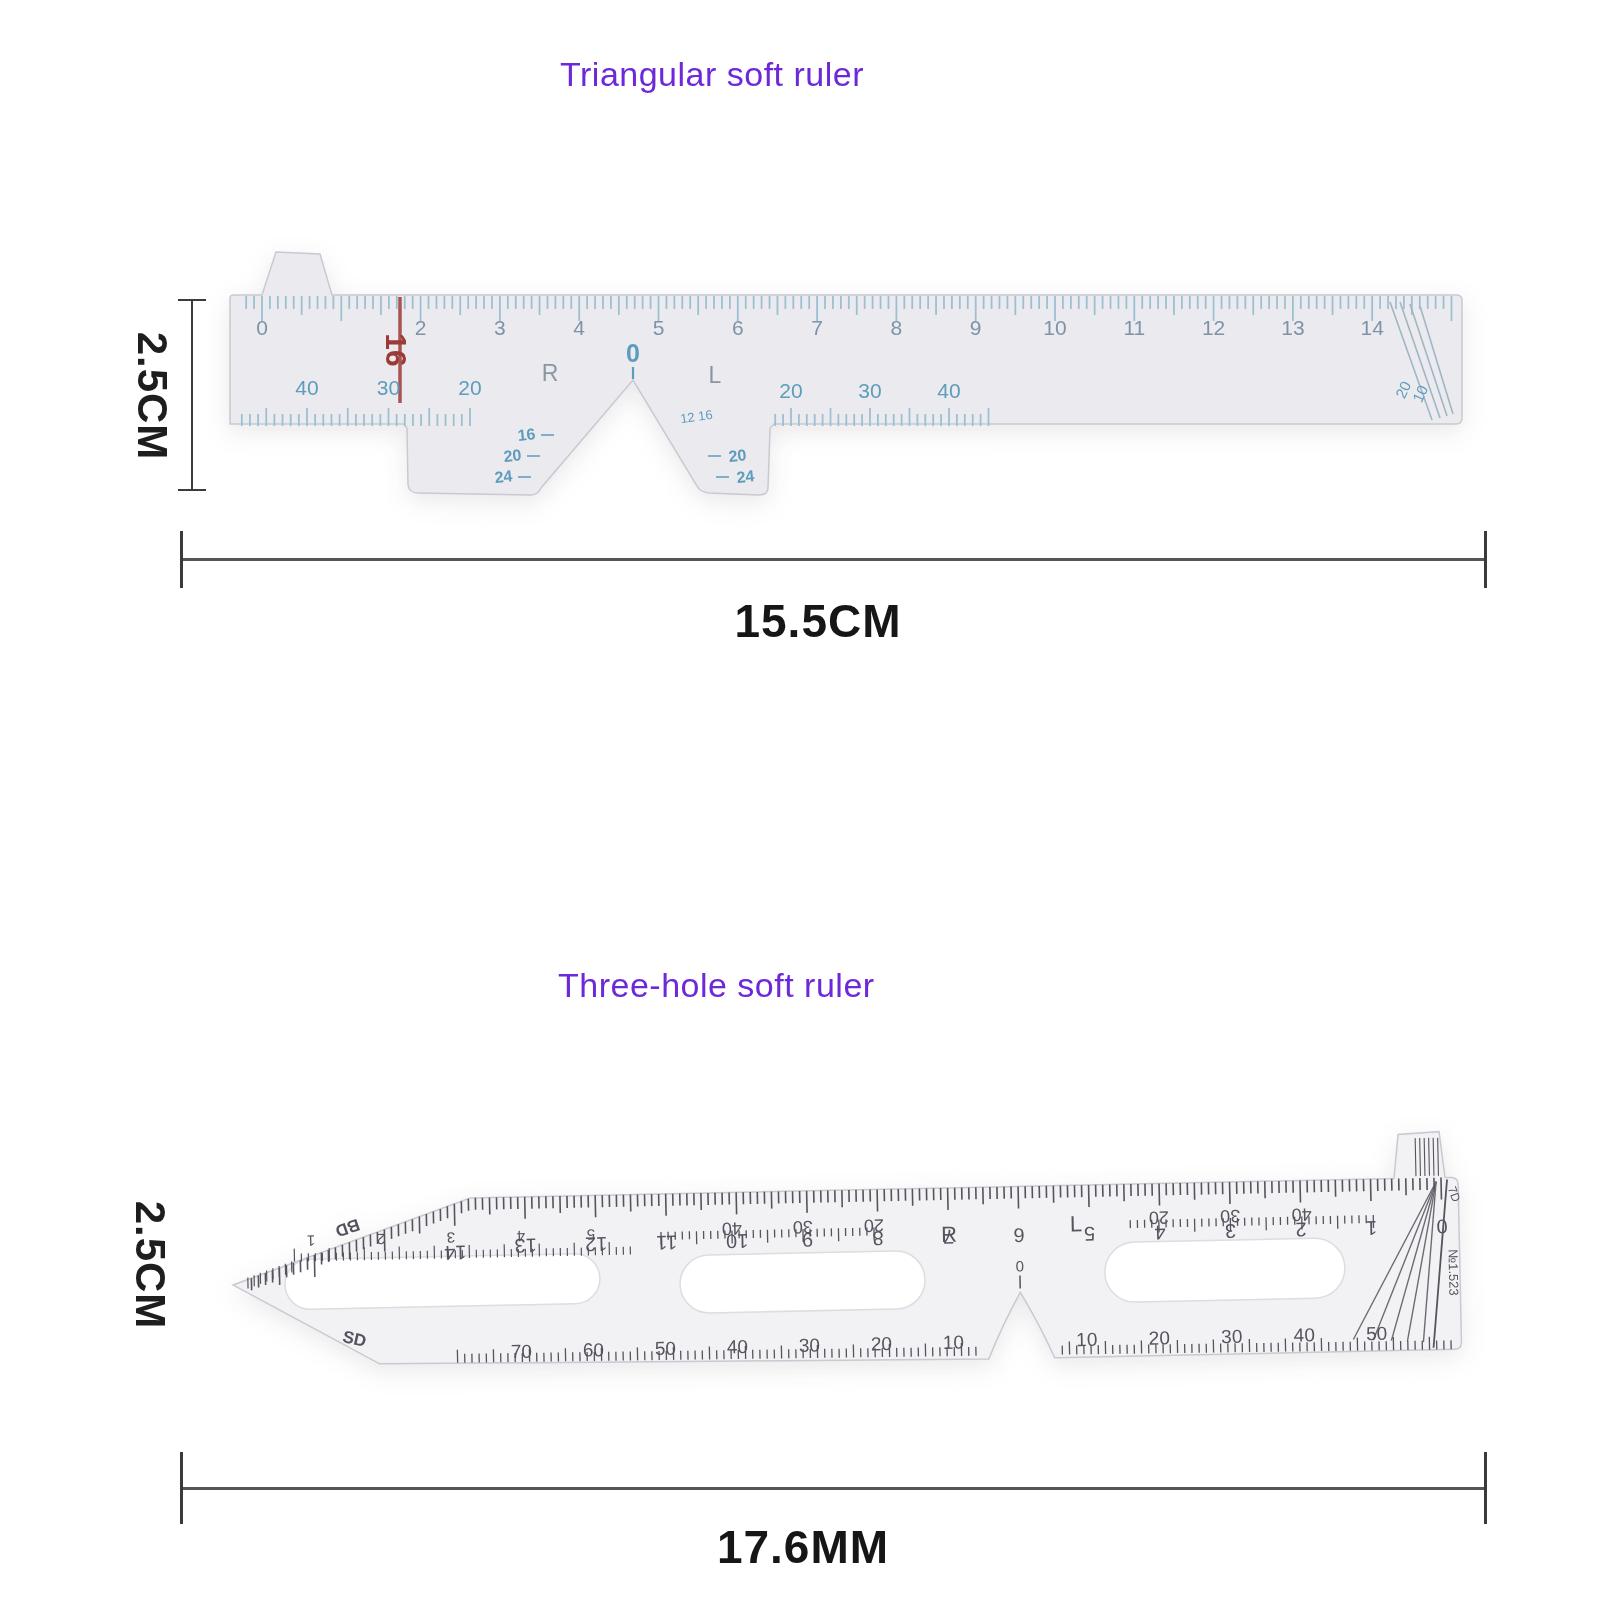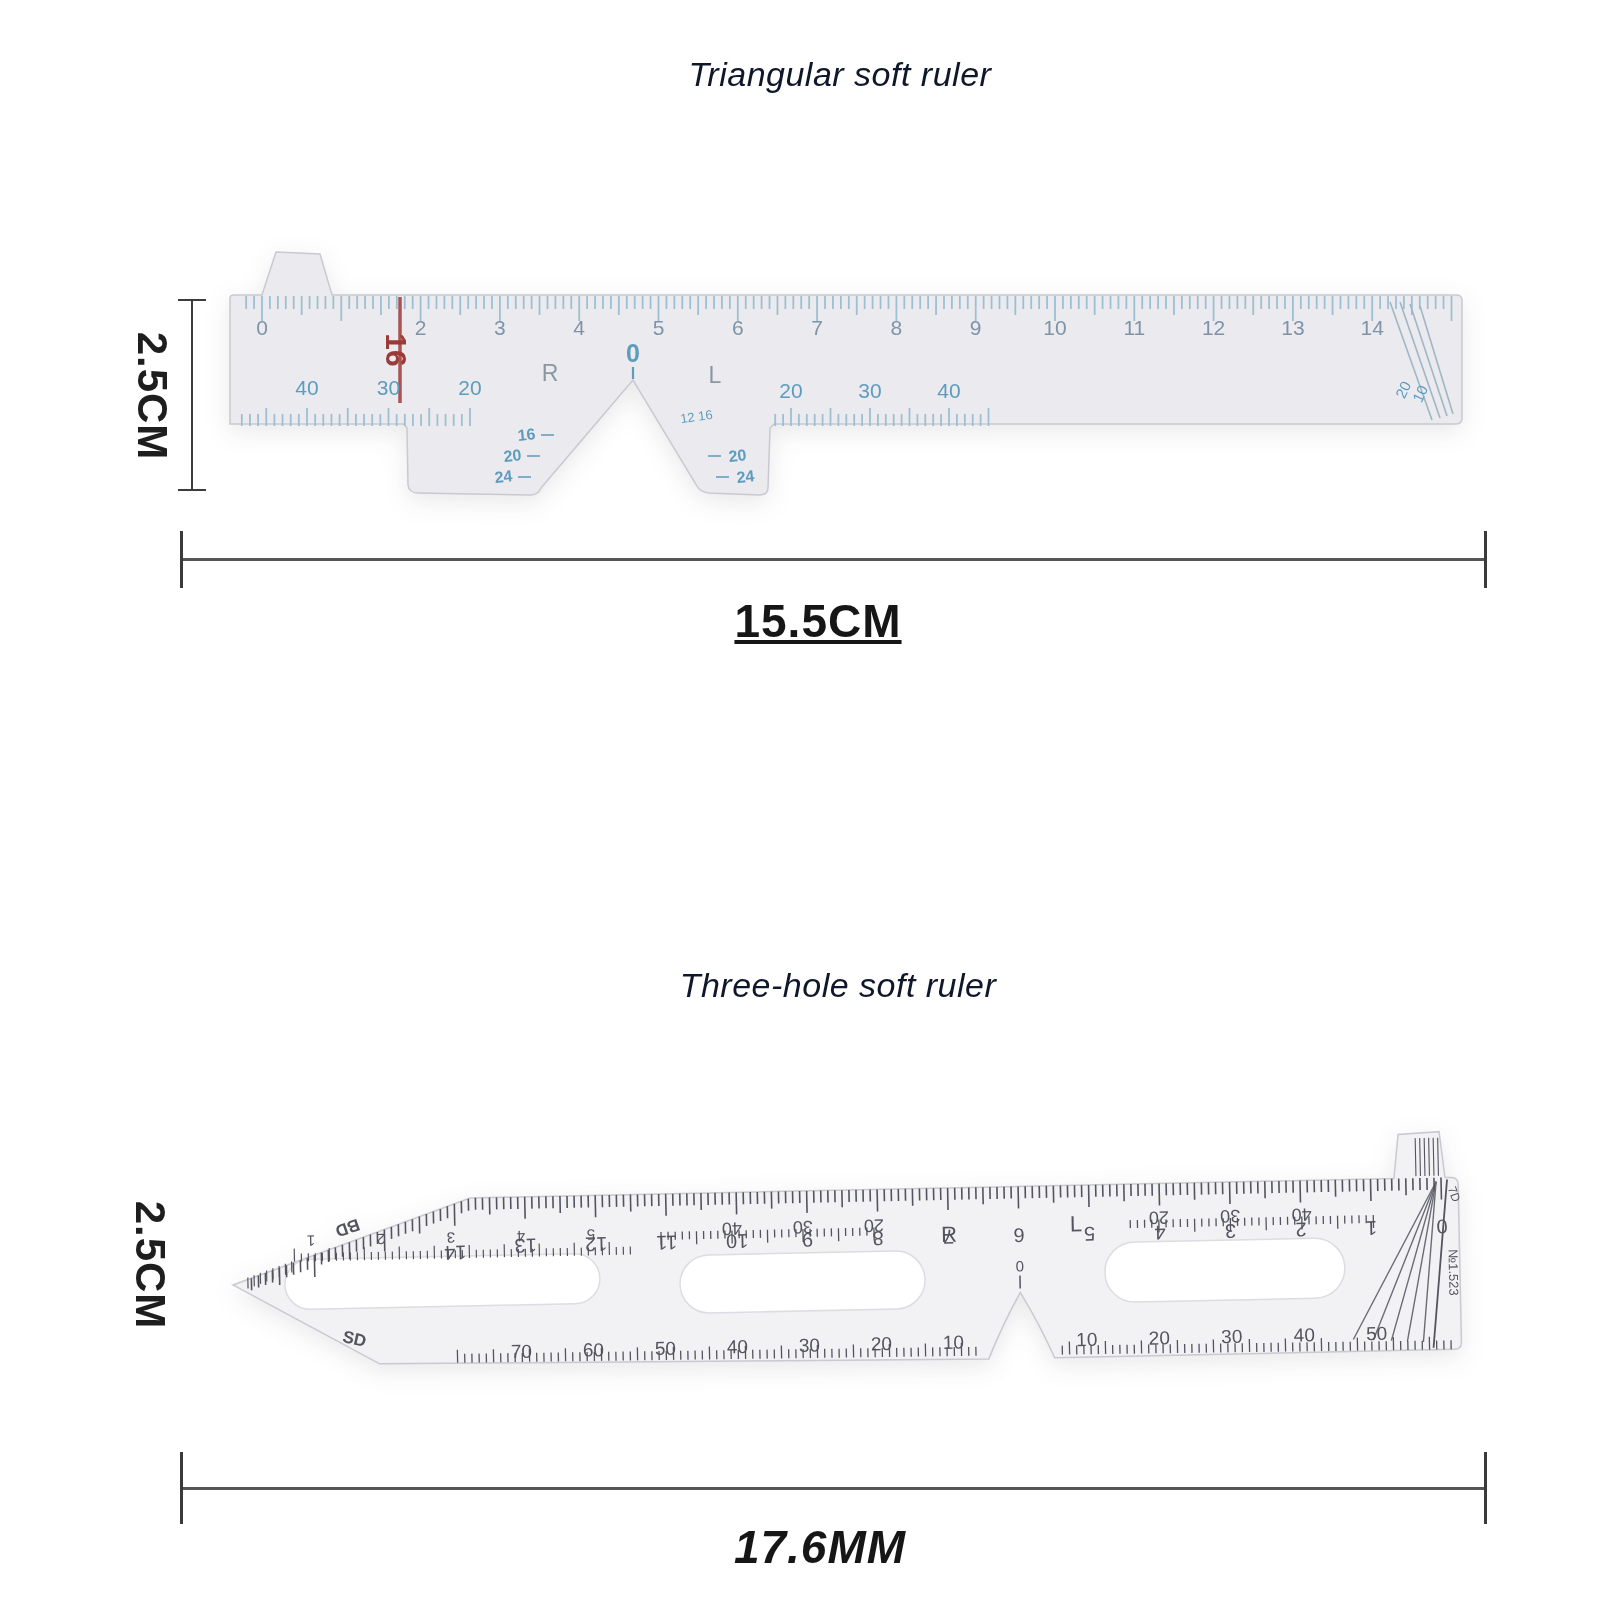--- a/index.html
+++ b/index.html
@@ -5,22 +5,22 @@
   html,body{margin:0;padding:0;}
   body{
     width:1600px;height:1600px;
     background:#ffffff;
     font-family:"Liberation Sans", sans-serif;
     position:relative;
     overflow:hidden;
   }
   .canvas{position:absolute;left:0;top:0;width:1600px;height:1600px;}
   .title{
-    position:absolute;text-align:center;
-    font-size:34px;color:#0f172a;letter-spacing:.5px;font-style:italic;
+    position:absolute;text-align:left;
+    font-size:34px;color:#6d28d9;letter-spacing:.5px;
   }
   .t1{left:560px;top:55px;width:560px;}
   .t2{left:558px;top:966px;width:560px;}
   .ruler-svg{position:absolute;filter:drop-shadow(0 7px 12px rgba(40,40,60,.10));}
   #r1{left:200px;top:240px;width:1280px;height:270px;}
   #r2{left:200px;top:1120px;width:1300px;height:300px;}
   .vlabel{
     position:absolute;width:200px;text-align:center;
     font-size:42px;font-weight:600;color:#1e1e1e;letter-spacing:1px;
     transform:rotate(90deg);
@@ -37,22 +37,22 @@
   .hline2{top:1487px;}
   .hcap{position:absolute;background:#3a3a3a;width:3px;}
   .hcap1l{left:180px;top:531px;height:57px;}
   .hcap1r{left:1484px;top:531px;height:57px;}
   .hcap2l{left:180px;top:1452px;height:72px;}
   .hcap2r{left:1484px;top:1452px;height:72px;}
   .hlabel{
     position:absolute;width:400px;text-align:center;
     font-size:46px;font-weight:600;color:#161616;letter-spacing:1px;
   }
-  .hlabel1{left:618px;top:594px;text-decoration:underline;}
-  .hlabel2{left:620px;top:1520px;font-style:italic;}
+  .hlabel1{left:618px;top:594px;}
+  .hlabel2{left:603px;top:1520px;}
   svg text{font-family:"Liberation Sans", sans-serif;}
 </style>
 </head>
 <body>
 
 <div class="canvas">
 
   <div class="title t1">Triangular soft ruler</div>
 
   <svg id="r1" class="ruler-svg" viewBox="0 0 1280 270">

